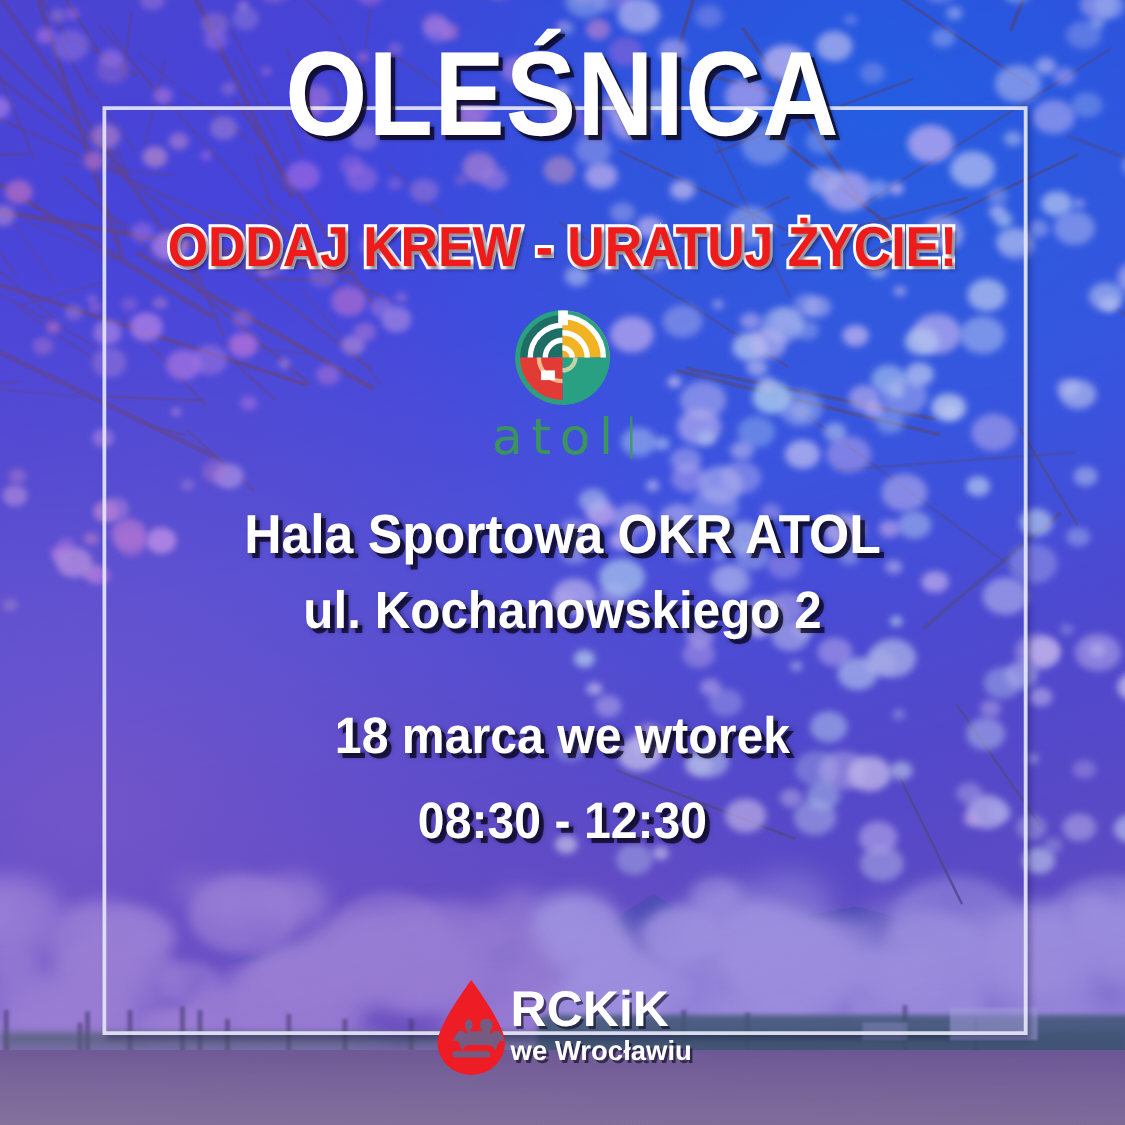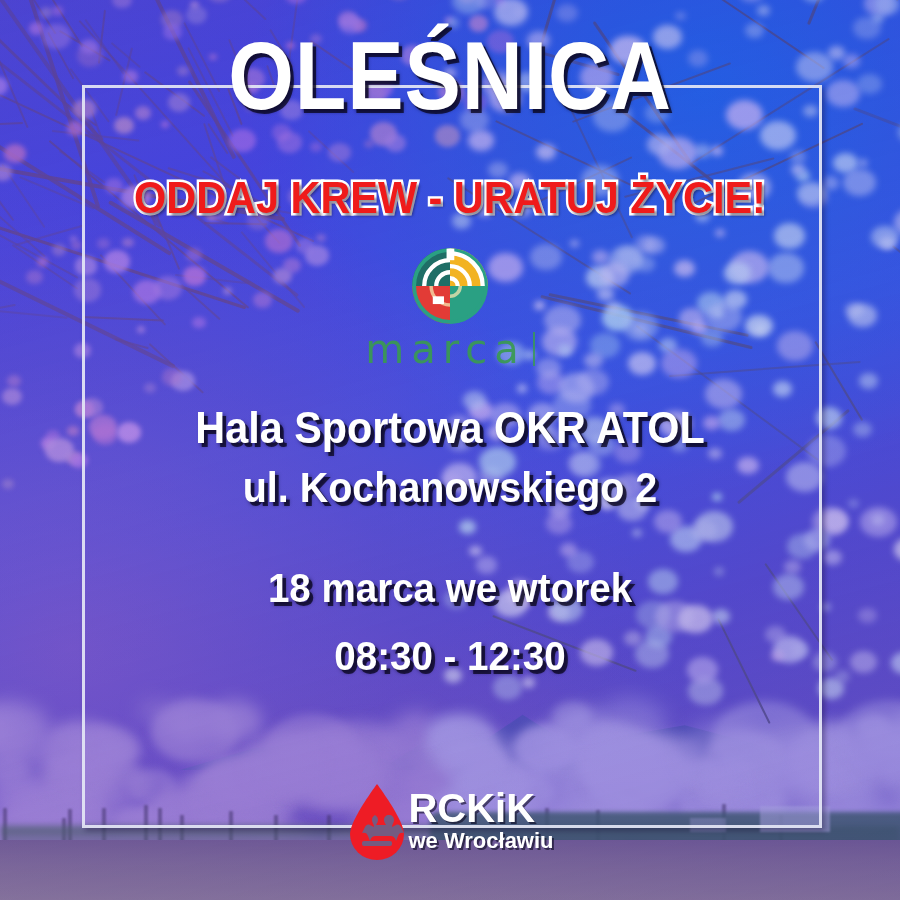--- a/index.html
+++ b/index.html
@@ -832,21 +832,21 @@
             <g fill="none" stroke="#f6e6b0" stroke-width="4" opacity=".75">
               <path d="M62 50 A12 12 0 0 1 50 62"></path>
               <path d="M28 50 A22 22 0 0 0 50 72"></path>
             </g>
             <rect x="46" y="6" width="9" height="14" fill="#ffffff"></rect>
             <rect x="30" y="62" width="13" height="9" fill="#ffffff"></rect>
           </g>
         </svg>
       </div>
       <div class="atol-word">
-        <span class="a">marca</span>
+        <span class="a">atol</span>
         <span class="bar"></span>
       </div>
     </div>
 
     <div class="venue shadowtext">Hala Sportowa OKR ATOL</div>
     <div class="addr shadowtext">ul. Kochanowskiego 2</div>
     <div class="date shadowtext">18 marca we wtorek</div>
     <div class="time shadowtext">08:30 - 12:30</div>
 
     <div class="rckik">

